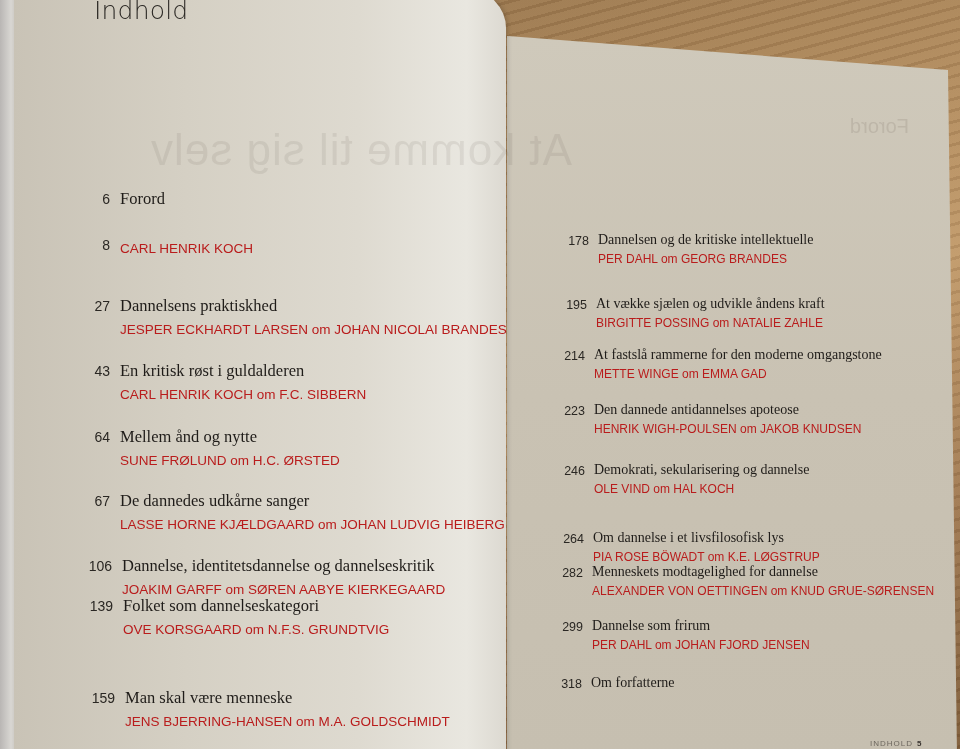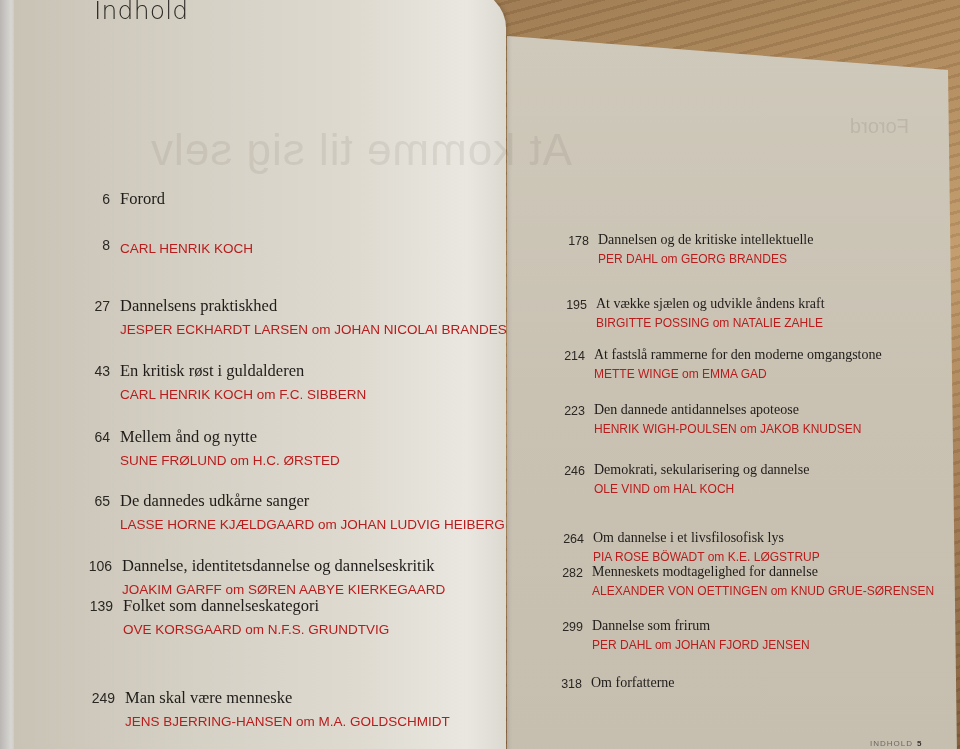--- a/index.html
+++ b/index.html
@@ -95,36 +95,36 @@
     <span class="num">43</span>
     <div class="title">En kritisk røst i guldalderen</div>
     <div class="author">CARL HENRIK KOCH om F.C. SIBBERN</div>
   </div>
   <div class="entry" style="left:120px;top:427px;">
     <span class="num">64</span>
     <div class="title">Mellem ånd og nytte</div>
     <div class="author">SUNE FRØLUND om H.C. ØRSTED</div>
   </div>
   <div class="entry" style="left:120px;top:491px;">
-    <span class="num">65</span>
+    <span class="num">67</span>
     <div class="title">De dannedes udkårne sanger</div>
     <div class="author">LASSE HORNE KJÆLDGAARD om JOHAN LUDVIG HEIBERG</div>
   </div>
   <div class="entry" style="left:122px;top:556px;">
     <span class="num">106</span>
     <div class="title">Dannelse, identitetsdannelse og dannelseskritik</div>
     <div class="author">JOAKIM GARFF om SØREN AABYE KIERKEGAARD</div>
   </div>
   <div class="entry" style="left:123px;top:596px;">
     <span class="num">139</span>
     <div class="title">Folket som dannelseskategori</div>
     <div class="author">OVE KORSGAARD om N.F.S. GRUNDTVIG</div>
   </div>
   <div class="entry" style="left:125px;top:688px;">
-    <span class="num">249</span>
+    <span class="num">159</span>
     <div class="title">Man skal være menneske</div>
     <div class="author">JENS BJERRING-HANSEN om M.A. GOLDSCHMIDT</div>
   </div>
 </div>
 
 <div class="right-col">
   <div class="entry" style="left:598px;top:232px;">
     <span class="num">178</span>
     <div class="title">Dannelsen og de kritiske intellektuelle</div>
     <div class="author">PER DAHL om GEORG BRANDES</div>

